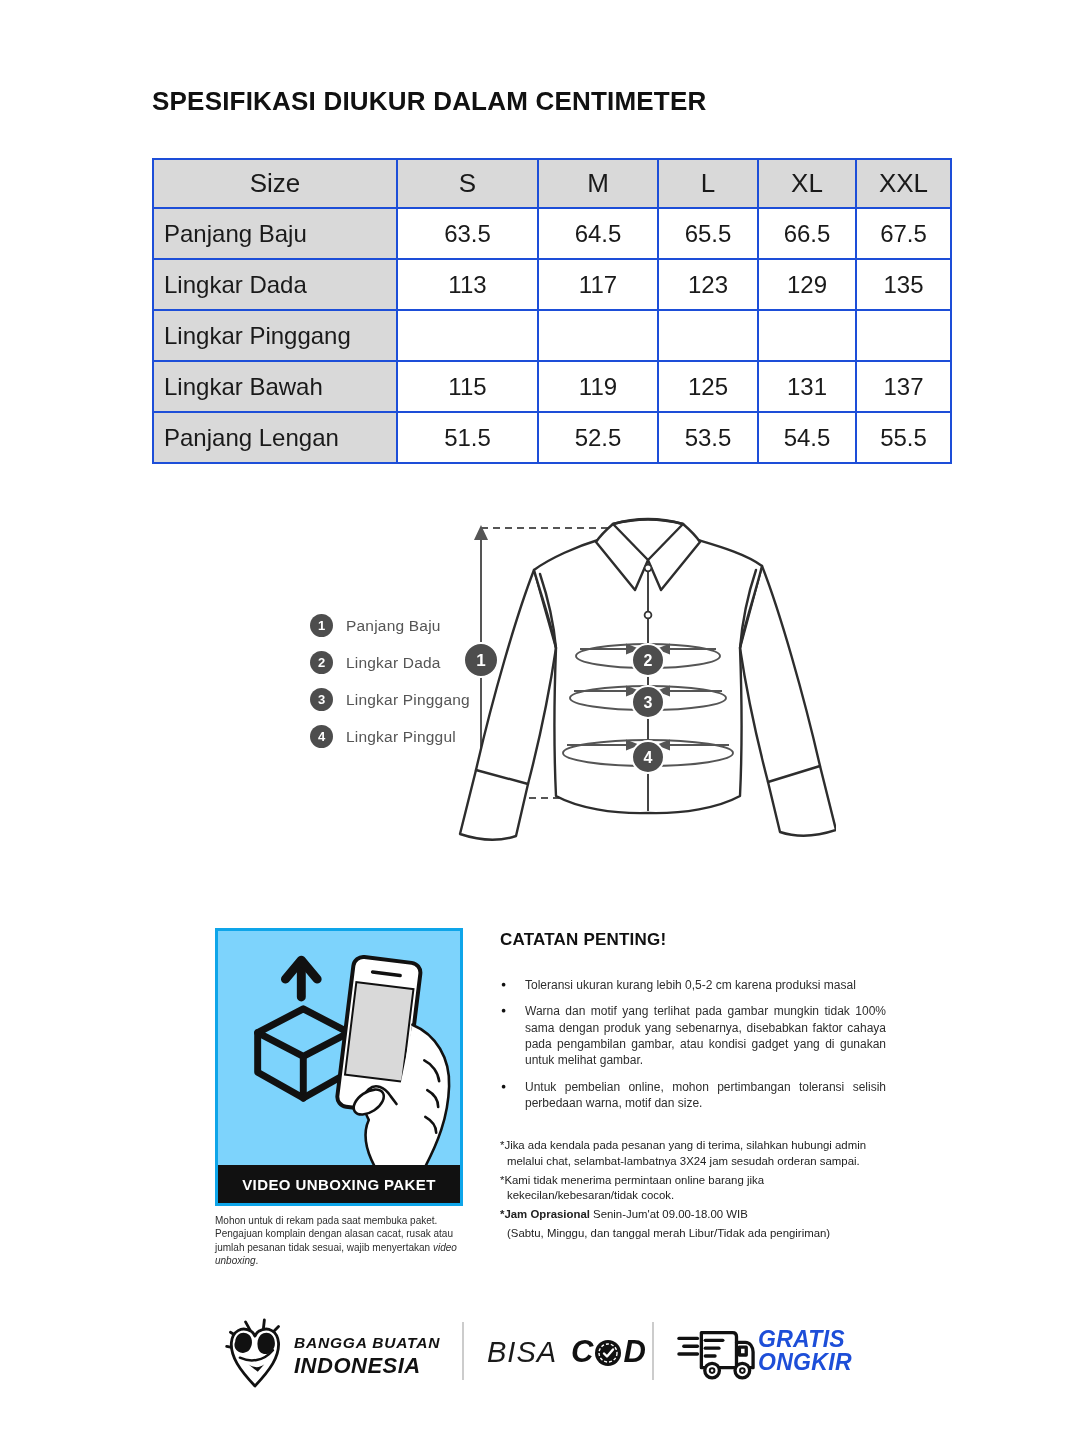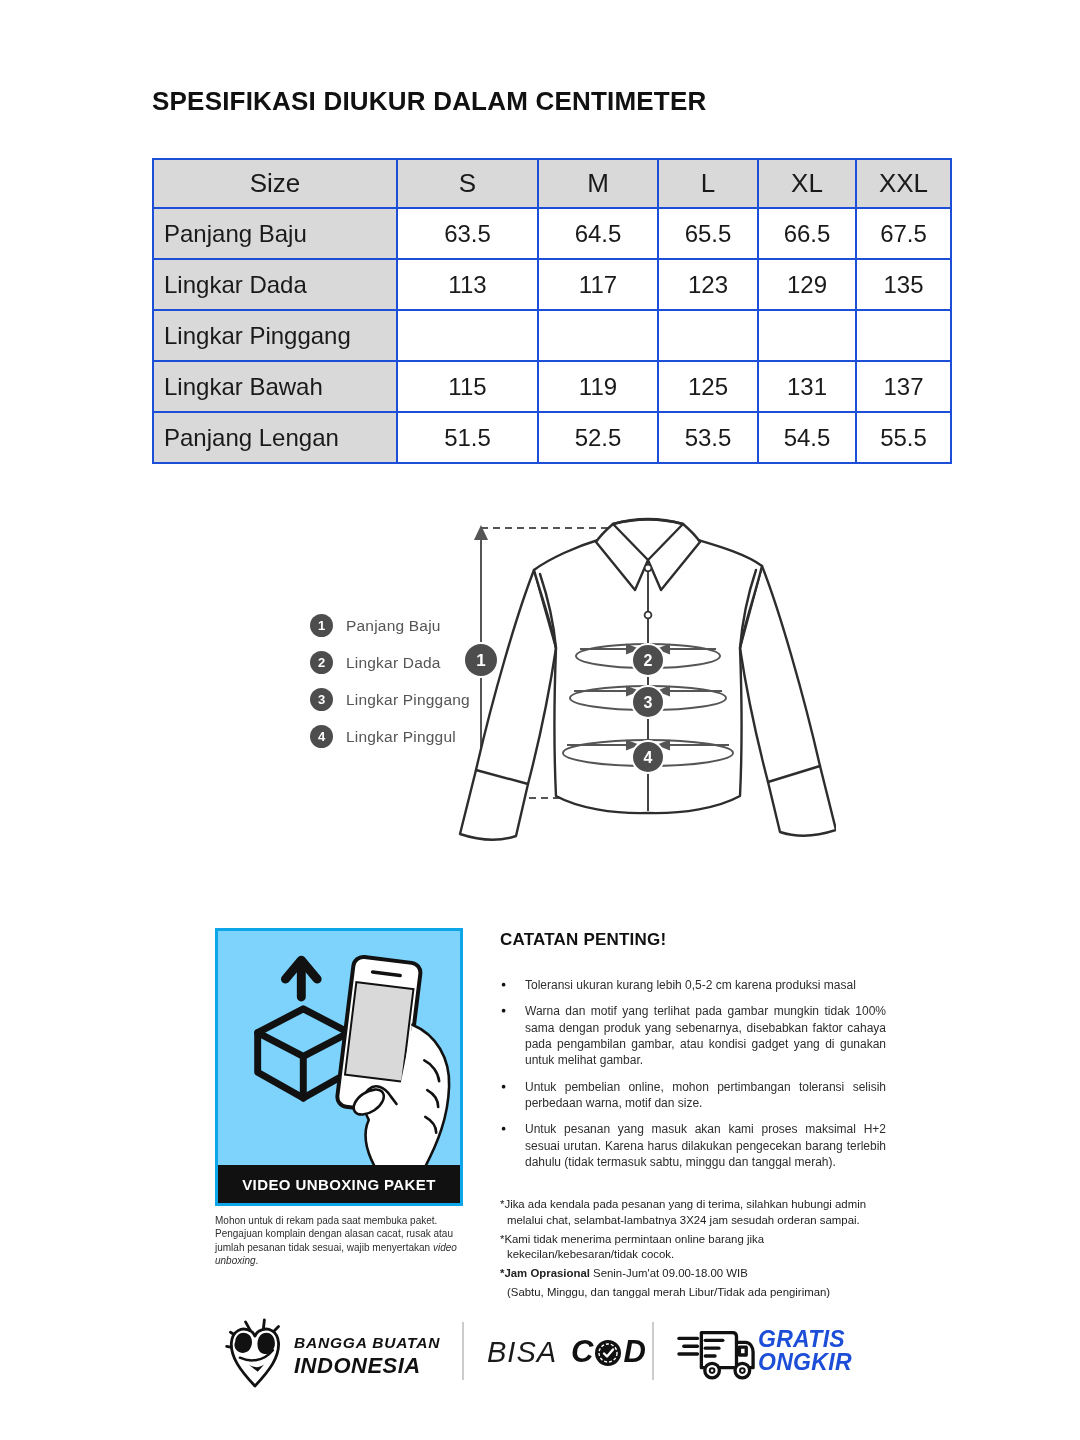--- a/index.html
+++ b/index.html
@@ -237,21 +237,20 @@
     <div class="unbox-banner">VIDEO UNBOXING PAKET</div>
   </div>
   <p class="unbox-note"><span>Mohon untuk di rekam pada saat membuka paket. Pengajuan komplain dengan alasan cacat, rusak atau jumlah pesanan tidak sesuai, wajib menyertakan </span><i>video unboxing</i><span>.</span></p>
 
   <div class="notes-col">
     <div class="notes-heading">CATATAN PENTING!</div>
     <ul class="notes-list">
       <li>Toleransi ukuran kurang lebih 0,5-2 cm karena produksi masal</li>
       <li>Warna dan motif yang terlihat pada gambar mungkin tidak 100% sama dengan produk yang sebenarnya, disebabkan faktor cahaya pada pengambilan gambar, atau kondisi gadget yang di gunakan untuk melihat gambar.</li>
       <li>Untuk pembelian online, mohon pertimbangan toleransi selisih perbedaan warna, motif dan size.</li>
-      <li>Untuk pesanan yang masuk akan kami proses maksimal H+2 sesuai urutan. Karena harus dilakukan pengecekan barang terlebih dahulu (tidak termasuk sabtu, minggu dan tanggal merah).</li>
     </ul>
     <div class="footnotes">
       <p>*Jika ada kendala pada pesanan yang di terima, silahkan hubungi admin melalui chat, selambat-lambatnya 3X24 jam sesudah orderan sampai.</p>
       <p>*Kami tidak menerima permintaan online barang jika kekecilan/kebesaran/tidak cocok.</p>
       <p><b>*Jam Oprasional</b><span> Senin-Jum'at 09.00-18.00 WIB</span></p>
       <p class="no-indent">(Sabtu, Minggu, dan tanggal merah Libur/Tidak ada pengiriman)</p>
     </div>
   </div>
 
   <svg class="bbi-logo" width="66" height="82" viewBox="0 0 70 82">

